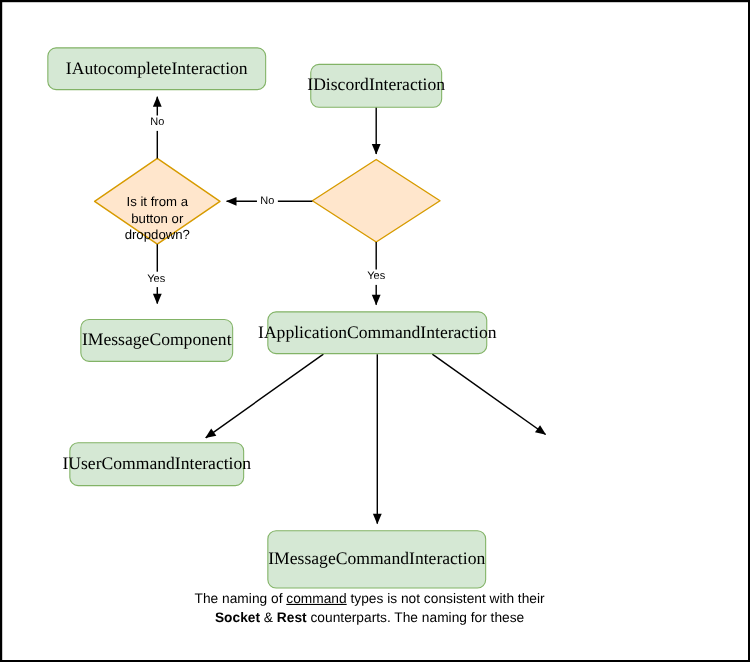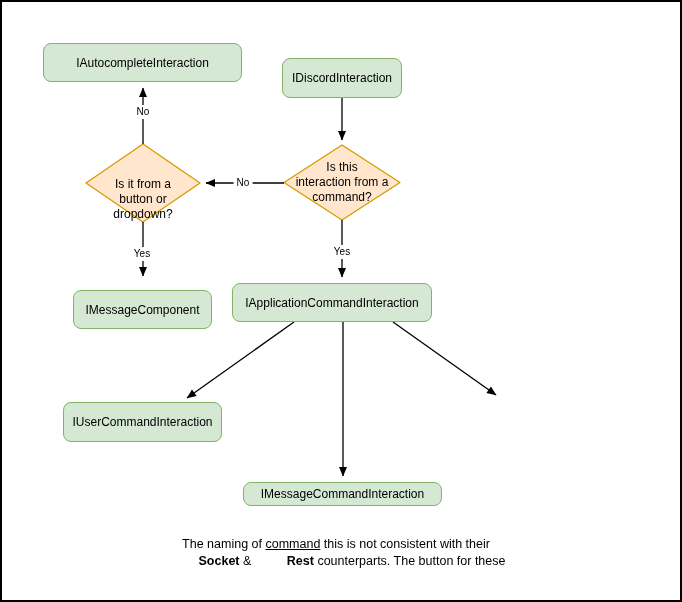--- a/index.html
+++ b/index.html
@@ -16,23 +16,24 @@
   }
   .layer { position: absolute; left: 0; top: 0; }
   .box {
     position: absolute;
     display: flex;
     align-items: center;
     justify-content: center;
     background: var(--node-fill, #d5e8d4);
     border: 1px solid var(--node-stroke, #82b366);
     border-radius: 8px;
-    font-size: 12px;
+    font-size: 16px;
     text-align: center;
     box-sizing: border-box;
+    font-family: Liberation Serif, serif;
   }
   .dtext {
     position: absolute;
     transform: translate(-50%, -50%);
     text-align: center;
     font-size: 12px;
     line-height: 15px;
     white-space: pre-line;
     width: 130px;
   }
@@ -47,21 +48,21 @@
   .note {
     position: absolute;
     left: 134px;
     top: 534px;
     width: 400px;
     text-align: center;
     font-size: 12.5px;
     line-height: 17px;
   }
   .note .u { text-decoration: underline; margin-top: 36px; }
-  .note .b { font-weight: bold; margin-left: 32px; }
+  .note .b { font-weight: bold; }
   .diamond { stroke-linejoin: round; }
 </style>
 </head>
 <body>
 
 <div class="page">
 
   <svg class="layer" width="682" height="602" viewBox="0 0 682 602">
     <defs>
       <marker id="arrowhead" markerWidth="12" markerHeight="12" refX="10" refY="5" orient="auto" markerUnits="userSpaceOnUse">
@@ -84,40 +85,37 @@
 
   <div class="box" style="left:41px; top:41px; width:199px; height:39px;">
     <span>IAutocompleteInteraction</span>
   </div>
   <div class="box" style="left:280px; top:40px; width:120px; height:40px;margin-top:16px;">
     <span>IDiscordInteraction</span>
   </div>
   <div class="box" style="left:71px; top:288px; width:139px; height:39px;">
     <span>IMessageComponent</span>
   </div>
-  <div class="box" style="left:230px; top:281px; width:200px; height:39px;">
+  <div class="box" style="left:241px; top:281px; width:200px; height:39px;">
     <span>IApplicationCommandInteraction</span>
   </div>
   <div class="box" style="left:61px; top:400px; width:159px; height:40px;">
     <span>IUserCommandInteraction</span>
   </div>
-  <div class="box" style="left:241px; top:480px; width:199px; height:24px;">
+  <div class="box" style="left:241px; top:480px; width:199px; height:53px;">
     <span>IMessageCommandInteraction</span>
   </div>
 
   <div class="dtext" style="left:141px; top:197px;">Is it from a
 button or
 dropdown?</div>
-  <div class="dtext" style="left:340px; top:180px;">Is this
-interaction from a
-command?</div>
 
   <span class="elabel" style="left:141px; top:110px;">No</span>
   <span class="elabel" style="left:241px; top:181px;">No</span>
   <span class="elabel" style="left:140px; top:252px;">Yes</span>
   <span class="elabel" style="left:340px; top:250px;">Yes</span>
 
   <div class="note">
-    <div><span>The naming of </span><span class="u">command</span><span> this is not consistent with their</span></div>
-    <div><span class="b">Socket</span><span> &amp; </span><span class="b">Rest</span><span> counterparts. The button for these</span></div>
+    <div><span>The naming of </span><span class="u">command</span><span> types is not consistent with their</span></div>
+    <div><span class="b">Socket</span><span> &amp; </span><span class="b">Rest</span><span> counterparts. The naming for these</span></div>
   </div>
 
 </div>
 
 </body></html>

